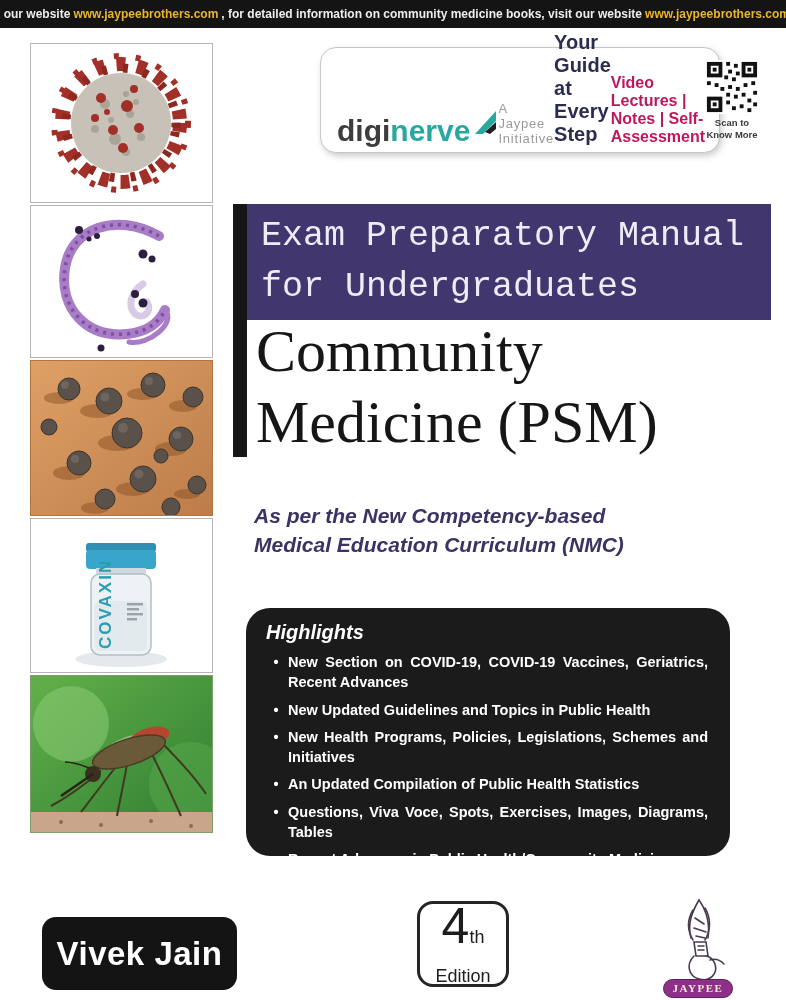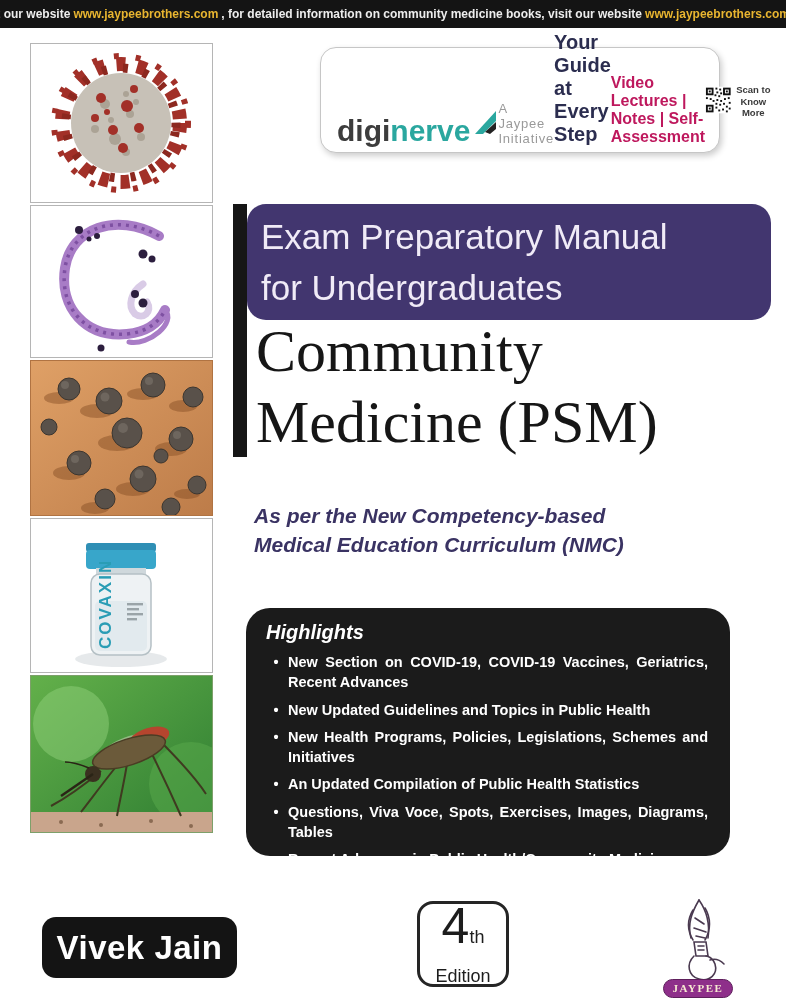--- a/index.html
+++ b/index.html
@@ -28,48 +28,48 @@
     box-sizing:border-box;display:flex;padding:6px 8px 6px 16px;}
   .dn-left{flex:1;display:flex;flex-direction:row;align-items:flex-end;justify-content:center;}
   .dn-logo-row{display:flex;align-items:flex-start;line-height:1;}
   .dn-logo{font-size:30px;font-weight:bold;}
   .dn-digi{color:#3d3d3d;}
   .dn-nerve{color:#2aa79f;}
   .dn-arrow{margin:-8px 0 0 2px;}
   .dn-sub{font-size:13px;color:#9a9a9a;letter-spacing:.8px;margin-top:2px;}
   .dn-tagline{font-size:20px;font-weight:bold;color:#2b2d4f;margin-top:16px;}
   .dn-features{font-size:16px;font-weight:bold;color:#be185d;margin-top:4px;}
-  .dn-right{width:70px;display:flex;flex-direction:row;align-items:center;justify-content:center;}
+  .dn-right{width:70px;display:flex;flex-direction:column;align-items:center;justify-content:center;}
   .dn-scan{font-size:9.5px;font-weight:bold;color:#3a3a3a;text-align:center;line-height:1.25;margin-top:3px;}
 
   
   .black-bar{position:absolute;left:233px;top:204px;width:14px;height:253px;background:#161616;}
   .series-banner{position:absolute;left:247px;top:204px;width:524px;height:116px;background:#42366f;
-    color:#f0ebf7;font-family:Liberation Sans, sans-serif;font-size:35px;line-height:51px;
-    padding:7px 0 0 14px;box-sizing:border-box;border-radius:19px;}
+    color:#f0ebf7;font-family:Liberation Mono, monospace;font-size:35px;line-height:51px;
+    padding:7px 0 0 14px;box-sizing:border-box;}
 
   
   .main-title{position:absolute;left:256px;top:316px;font-family:"Liberation Serif",serif;
     font-size:60px;line-height:71px;color:#161616;}
 
   
   .subtitle{position:absolute;left:254px;top:501px;font-size:21px;font-weight:bold;font-style:italic;
     color:#3a3363;line-height:29px;}
 
   
   .highlights{position:absolute;left:246px;top:608px;width:484px;height:248px;background:#1b1b1b;
     border-radius:24px;box-sizing:border-box;padding:13px 20px 8px 18px;color:#fff;}
   .hl-heading{font-size:20px;font-weight:bold;font-style:italic;margin:0 0 8px 2px;}
   .hl-list{list-style:none;margin:0;padding:0;}
   .hl-item{display:flex;font-size:14.5px;font-weight:600;line-height:1.4;margin-bottom:7px;}
   .hl-bullet{width:24px;flex:none;text-align:center;}
   .hl-text{flex:1;text-align:justify;padding-right:2px;}
 
   
-  .author-box{position:absolute;left:42px;top:917px;width:195px;height:61px;background:#141414;
+  .author-box{position:absolute;left:42px;top:917px;width:195px;height:73px;background:#141414;
     border-radius:14px;display:flex;align-items:center;justify-content:center;color:#fff;
     font-size:33px;font-weight:bold;letter-spacing:.5px;}
   .edition-box{position:absolute;left:417px;top:901px;width:92px;height:86px;border:3px solid #252525;
     border-radius:16px;background:#fff;box-sizing:border-box;display:flex;flex-direction:column;
     align-items:center;justify-content:center;color:#1d1d1d;}
   .ed-row{display:flex;align-items:flex-end;line-height:1;}
   .ed-num{font-size:50px;font-weight:400;}
   .ed-suf{font-size:18px;padding-bottom:5px;}
   .ed-word{font-size:18px;margin-top:15px;}
   .jaypee{position:absolute;left:652px;top:880px;width:92px;height:118px;display:flex;

